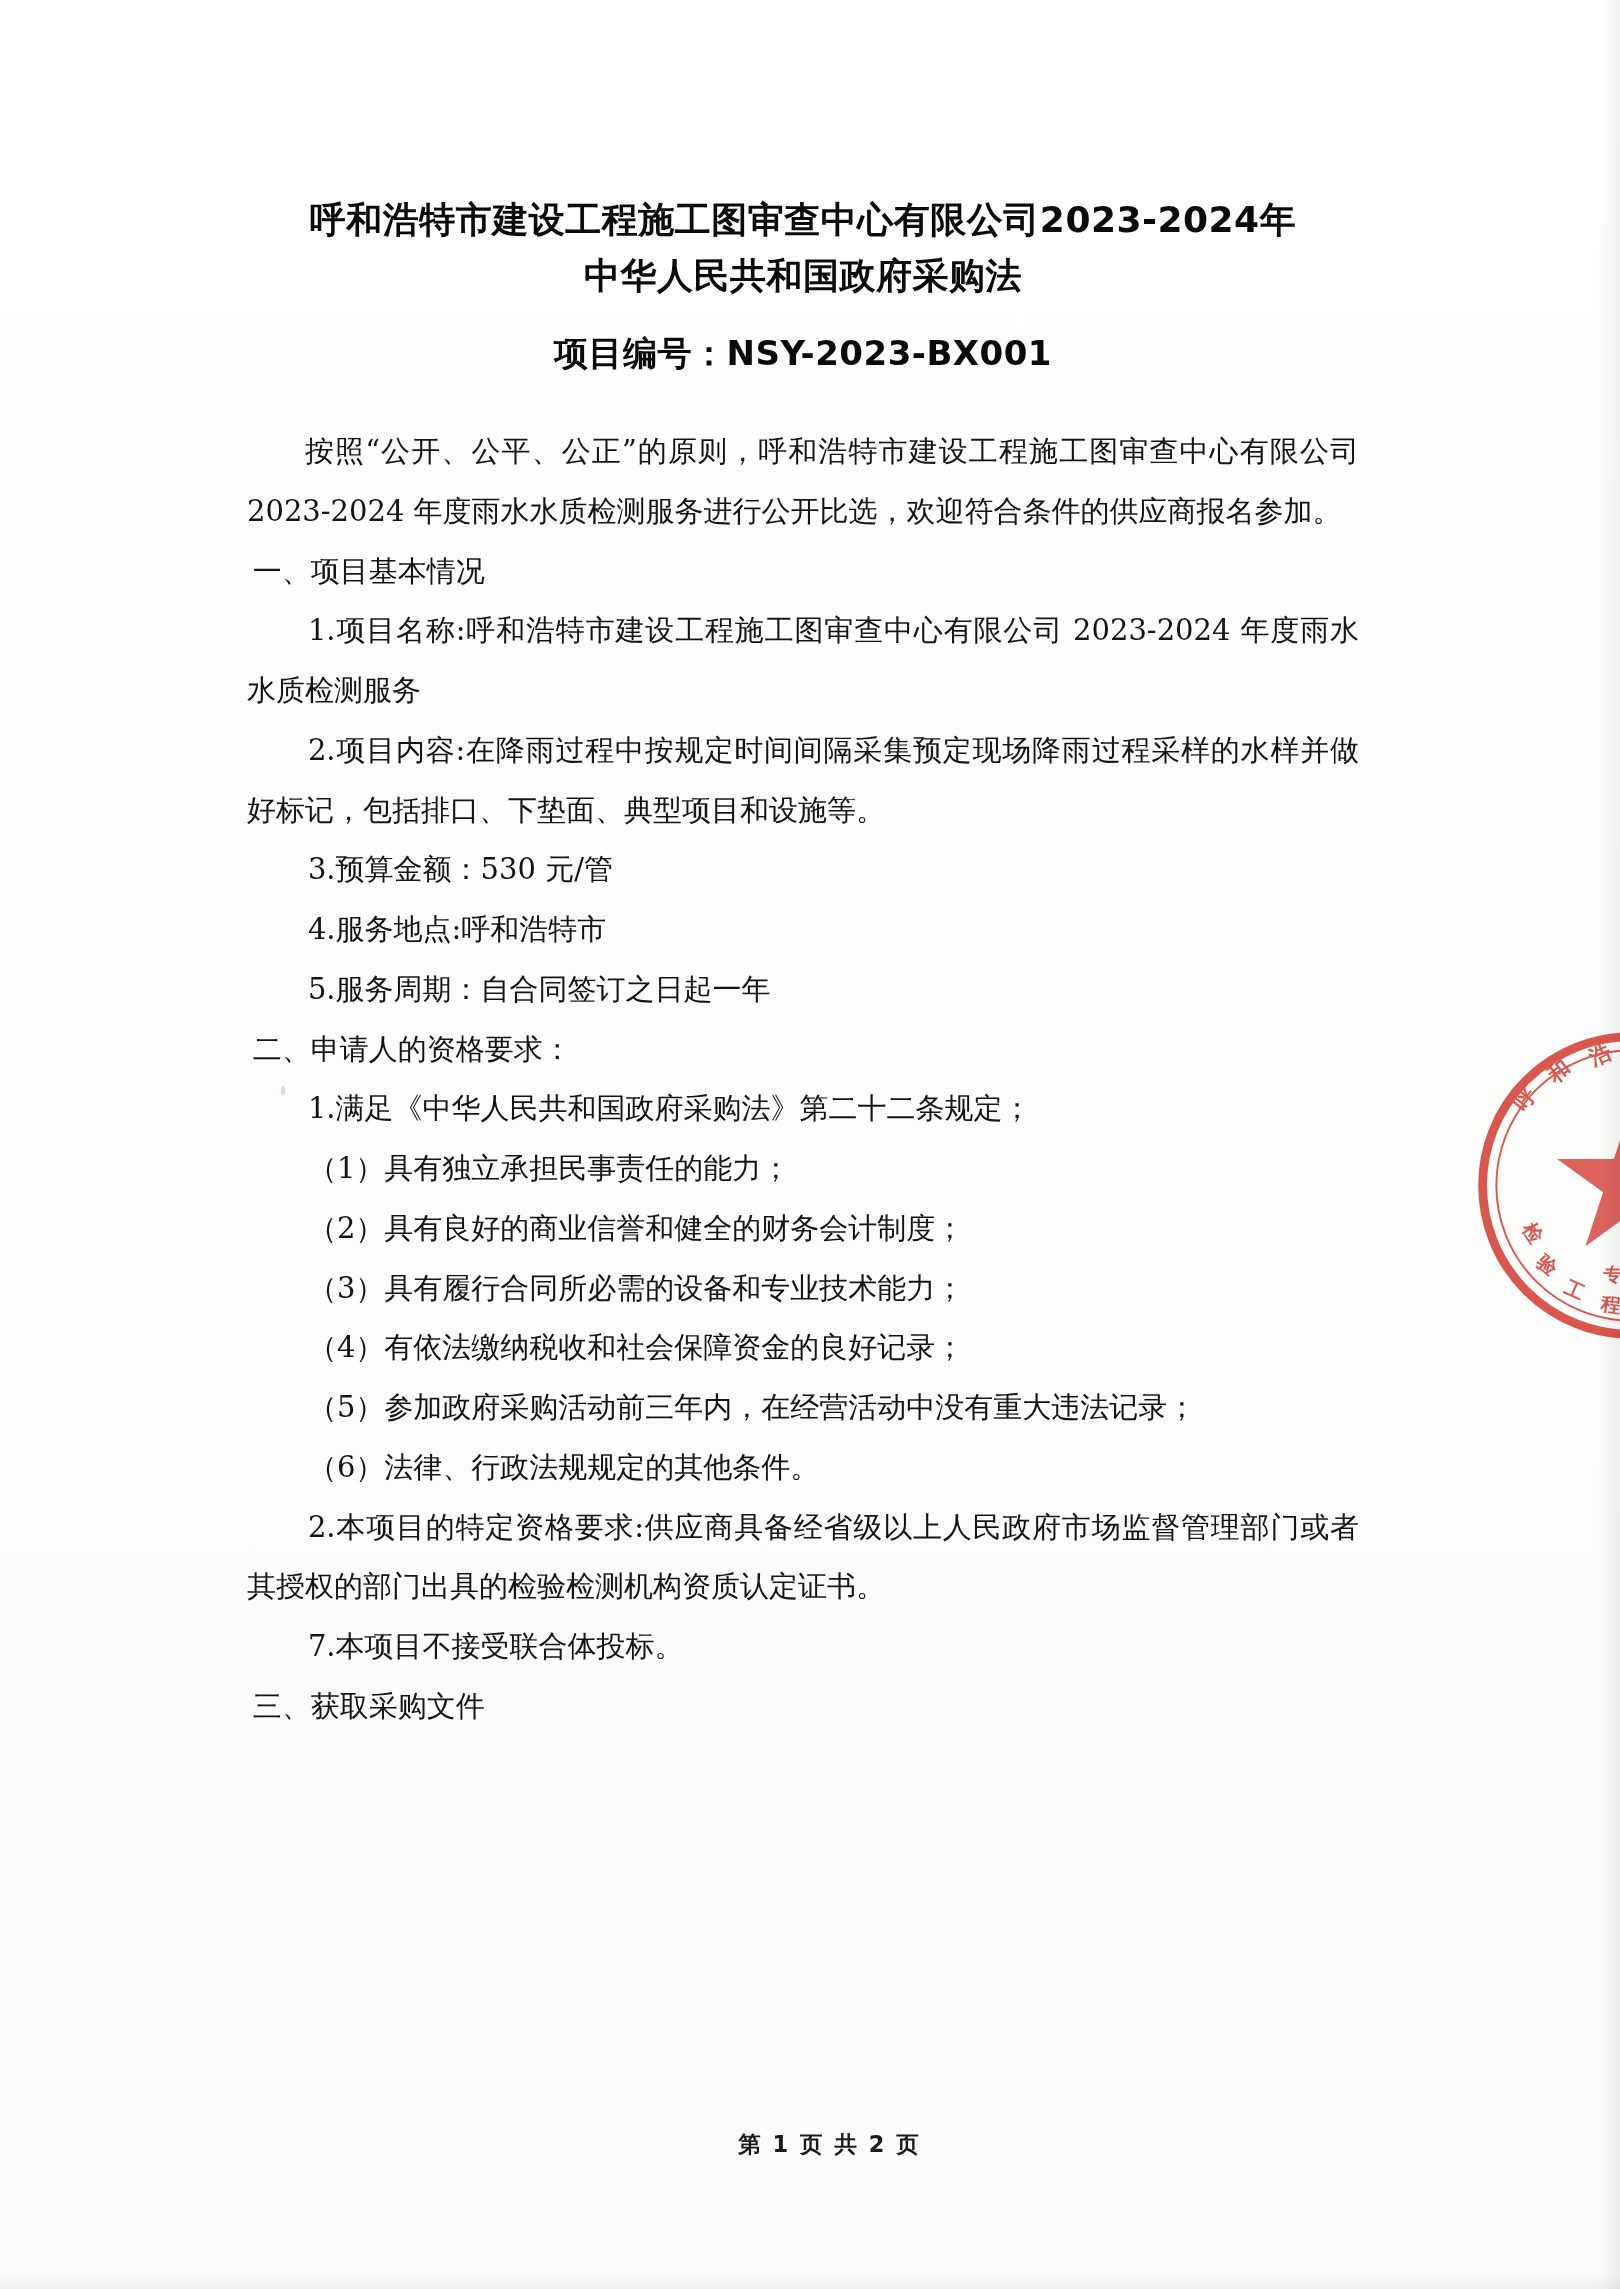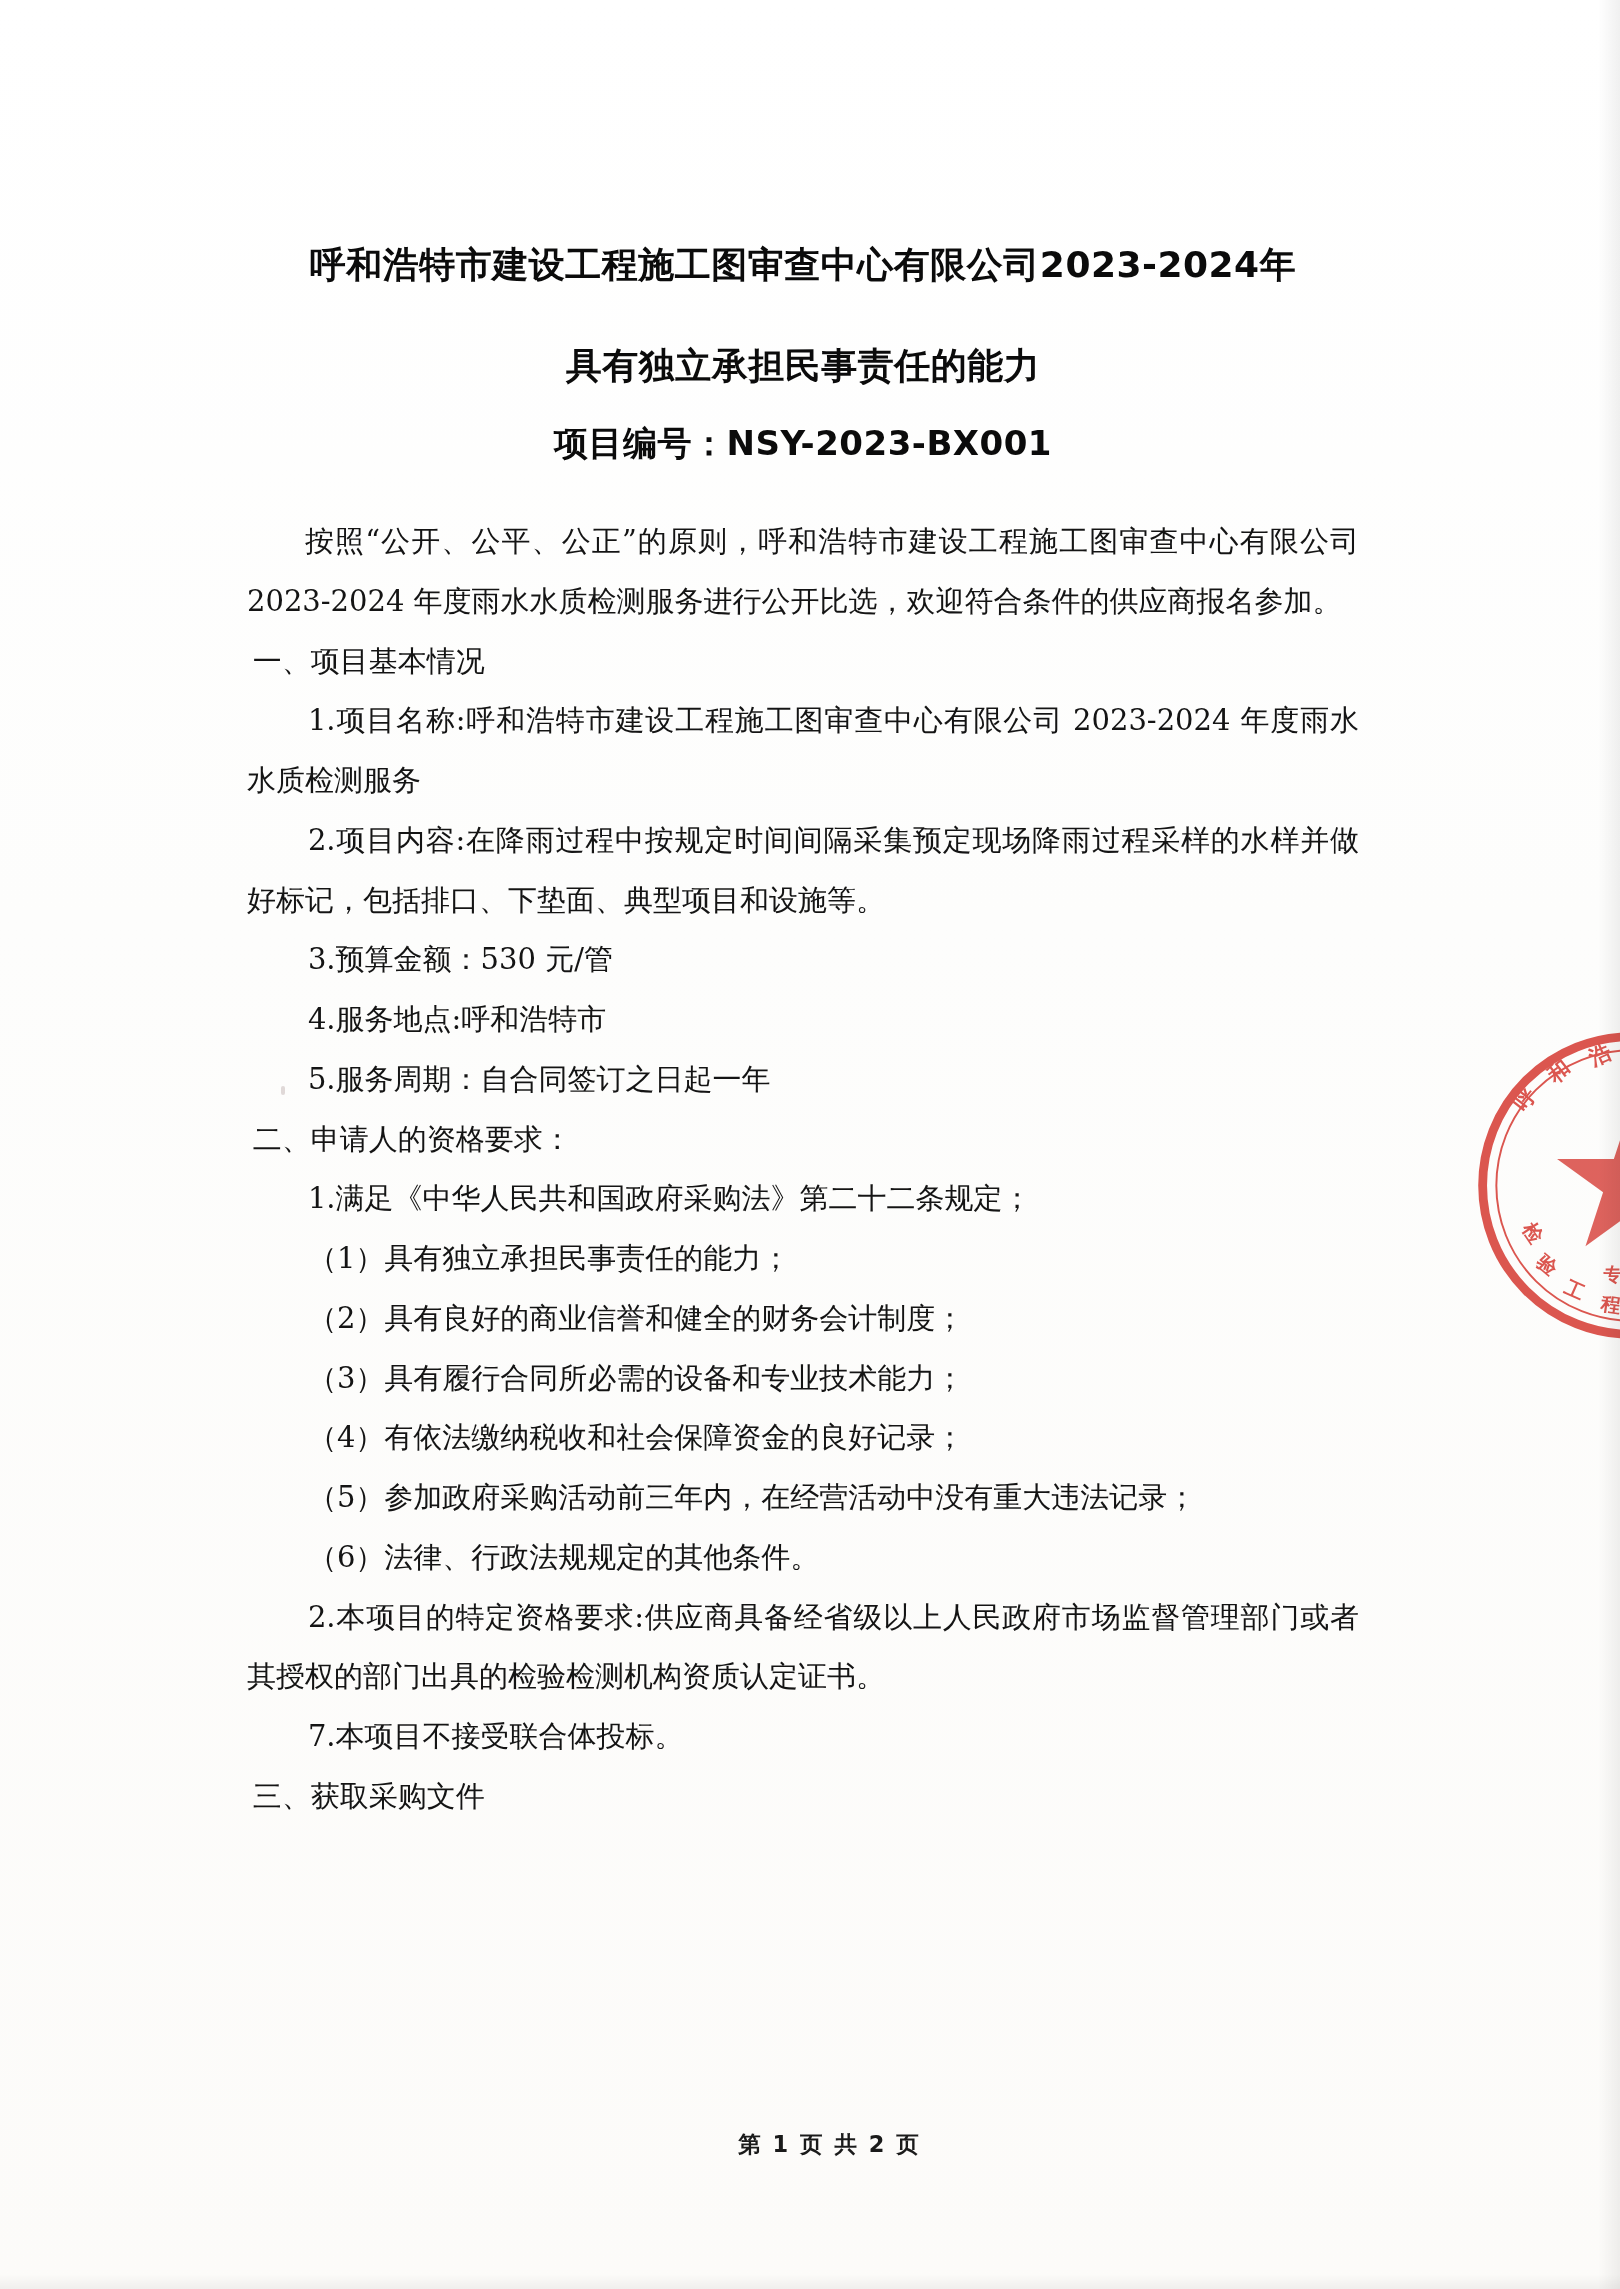--- a/index.html
+++ b/index.html
@@ -42,21 +42,21 @@
 
   .title-block {
     text-align: center;
     font-weight: bold;
     font-size: 36px;
     line-height: 1.55;
     letter-spacing: 0.5px;
     color: #0b0b0b;
     font-family: "DejaVu Sans", "Liberation Sans", sans-serif;
   }
-  .title-line { display: block; margin-top: 45px; }
+  .title-line { display: block; }
   .title-line.third {
     margin-top: 23px;
     font-size: 34px;
   }
 
   .body-block {
     margin-top: 43px;
     font-size: 29px;
     line-height: 2.06;
     color: #141414;
@@ -128,21 +128,21 @@
 </head>
 <body>
 
 <div class="page">
   <div class="paper-tint"></div>
 
   <div class="content">
 
     <div class="title-block">
       <span class="title-line">呼和浩特市建设工程施工图审查中心有限公司2023-2024年</span>
-      <span class="title-line">具有独立承担民事责任的能力</span>
+      <span class="title-line">中华人民共和国政府采购法</span>
       <span class="title-line third">项目编号：NSY-2023-BX001</span>
     </div>
 
     <div class="body-block">
 
       <p class="para indent2">按照“公开、公平、公正”的原则，呼和浩特市建设工程施工图审查中心有限公司 2023-2024 年度雨水水质检测服务进行公开比选，欢迎符合条件的供应商报名参加。</p>
 
       <p class="para section-head">一、项目基本情况</p>
       <p class="para indent-item">1.项目名称:呼和浩特市建设工程施工图审查中心有限公司 2023-2024 年度雨水水质检测服务</p>
       <p class="para indent-item">2.项目内容:在降雨过程中按规定时间间隔采集预定现场降雨过程采样的水样并做好标记，包括排口、下垫面、典型项目和设施等。</p>

